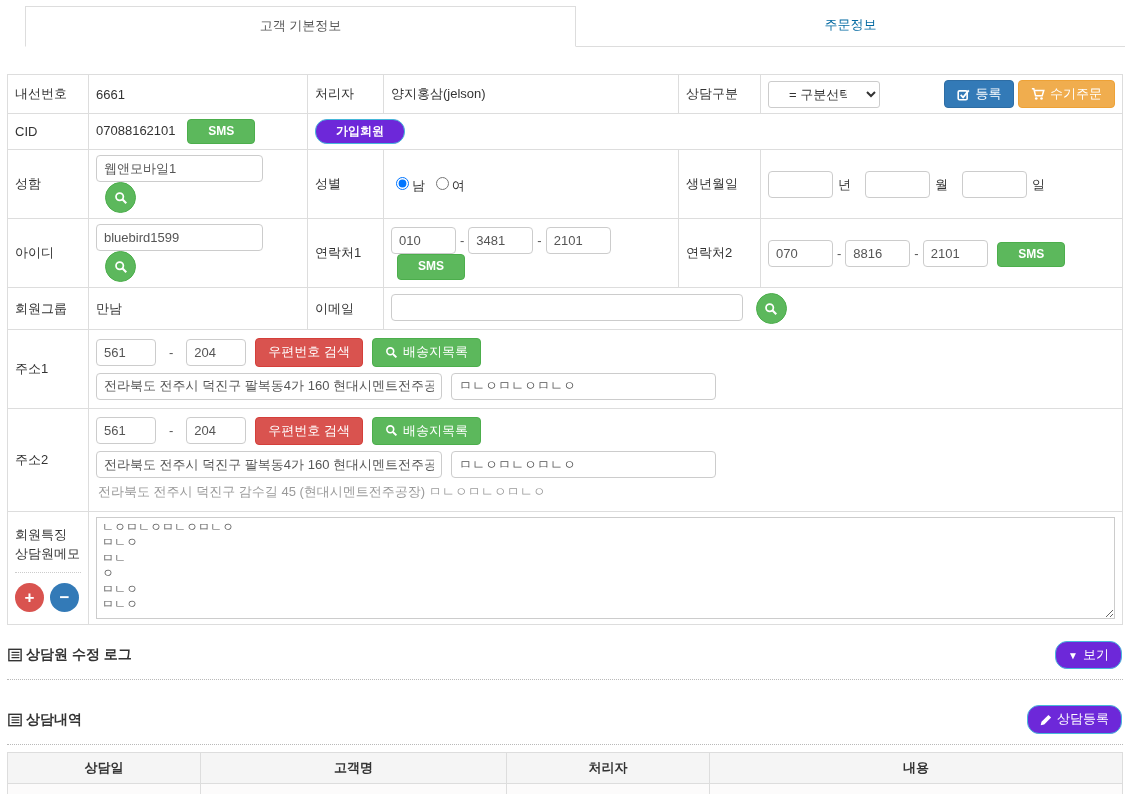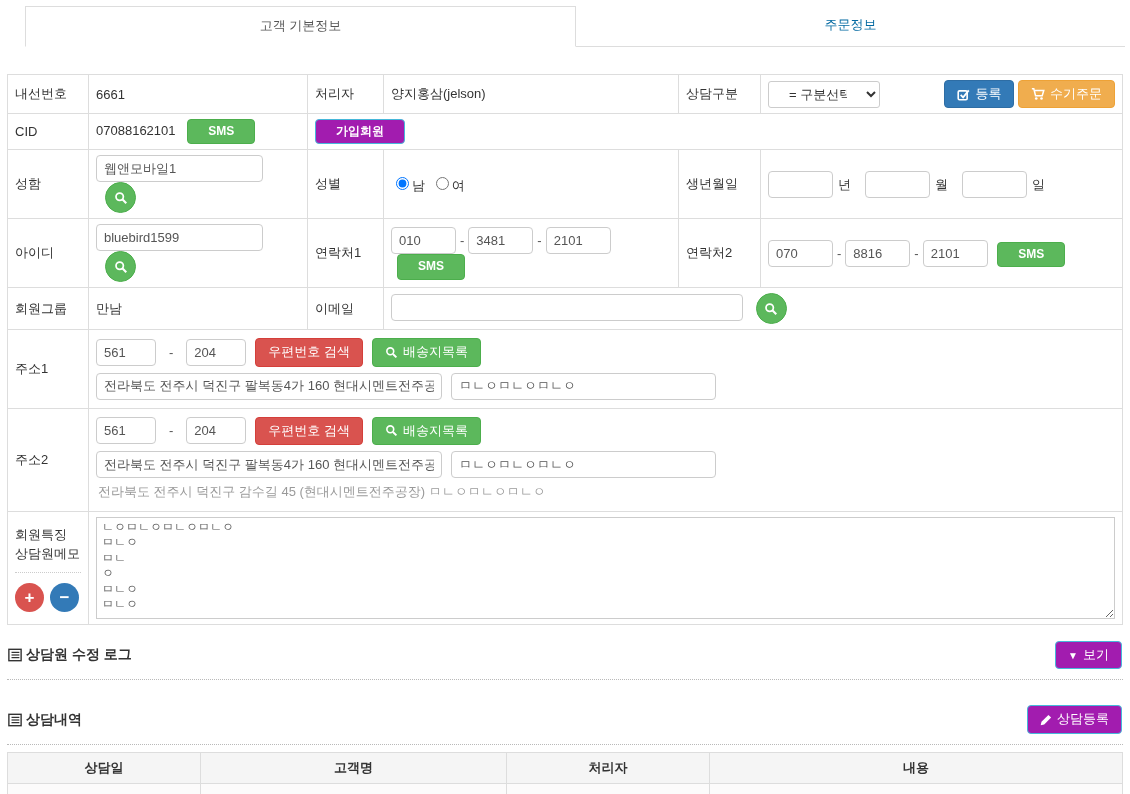--- a/index.html
+++ b/index.html
@@ -34,21 +34,21 @@
   
   .btn {
     display: inline-flex; align-items: center; gap: 5px; border-radius: 4px;
     color: #fff; font-family: inherit; font-size: 13px; padding: 6px 12px;
     cursor: pointer; line-height: 1.1; border: 1px solid transparent; vertical-align: middle;
   }
   .btn-primary { background: #337ab7; border-color: #2e6da4; }
   .btn-warning { background: #f0ad4e; border-color: #eea236; }
   .btn-success { background: #5cb85c; border-color: #4cae4c; }
   .btn-danger  { background: #d9534f; border-color: #d43f3a; }
-  .btn-info    { background: #a21caf; border-color: #46b8da; }
+  .btn-info    { background: #6d28d9; border-color: #46b8da; border-radius: 12px; }
   .btn-sm { padding: 5px 20px; font-size: 12px; font-weight: 600; }
   .search-circle {
     width: 31px; height: 31px; border-radius: 50%; background: #5cb85c; border: 1px solid #4cae4c;
     display: inline-flex; align-items: center; justify-content: center; cursor: pointer;
     vertical-align: middle; margin-left: 9px;
   }
   .circle-btn {
     width: 29px; height: 29px; border-radius: 50%; border: none; color: #fff;
     font-size: 17px; font-weight: bold; cursor: pointer; display: inline-flex;
     align-items: center; justify-content: center; line-height: 1;

